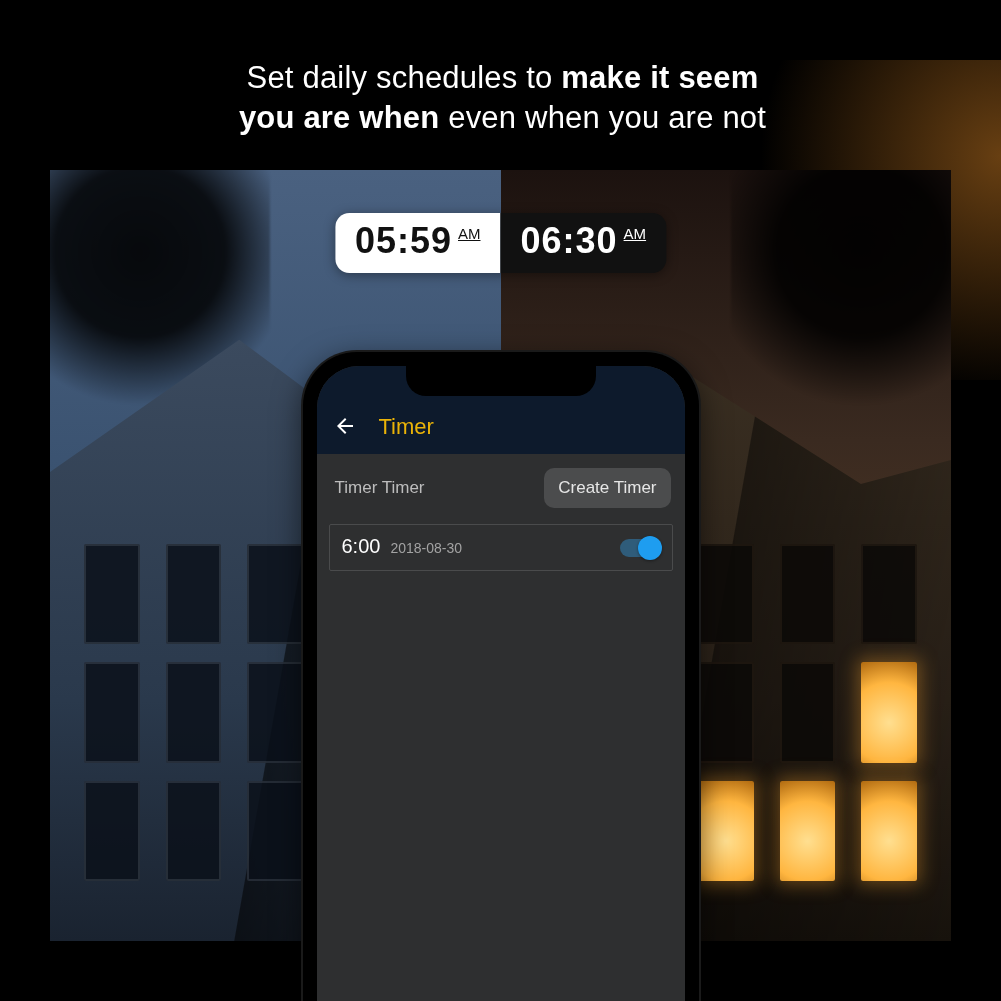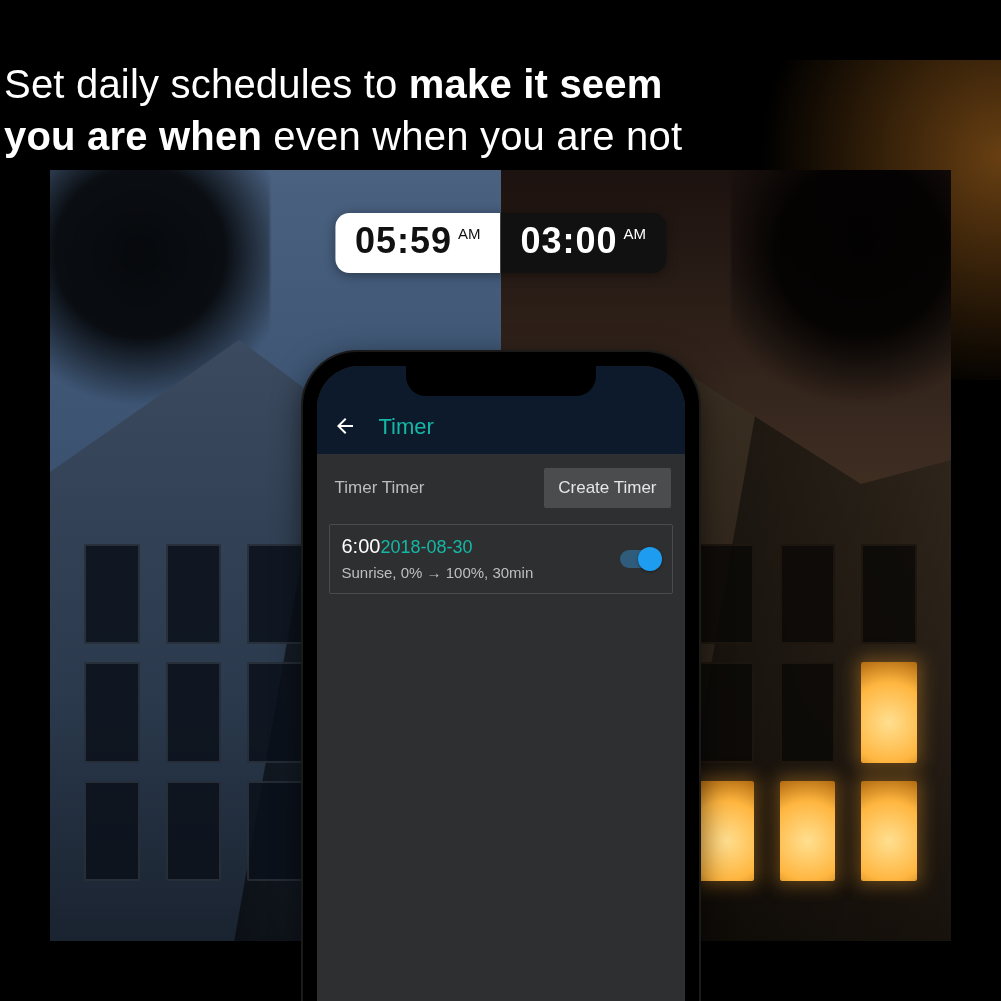--- a/index.html
+++ b/index.html
@@ -4,23 +4,23 @@
 <style>
   * { box-sizing: border-box; margin: 0; padding: 0; }
   html, body { width: 1001px; height: 1001px; overflow: hidden; font-family: -apple-system, BlinkMacSystemFont, "Segoe UI", Helvetica, Arial, sans-serif; }
   body { background: #000; position: relative; }
 
   
   .headline {
     position: absolute;
     top: 58px;
     left: 4px; right: 0;
-    text-align: left;
+    text-align: center;
     color: #fff;
-    font-size: 40px;
+    font-size: 31px;
     line-height: 1.3;
     font-weight: 300;
     letter-spacing: 0.2px;
   }
   .headline .bold { font-weight: 700; }
 
   
   .photo-area {
     position: absolute;
     left: 50px;
@@ -131,20 +131,21 @@
     font-weight: 600;
     line-height: 1;
     letter-spacing: 1px;
   }
   .badge .ampm {
     font-size: 15px;
     font-weight: 500;
     margin-left: 6px;
     position: relative;
     top: -14px;
+    text-decoration: underline;
   }
 
   
   .phone {
     position: absolute;
     left: 50%;
     transform: translateX(-50%);
     top: 352px;
     width: 396px;
     height: 800px;
@@ -173,21 +174,21 @@
     border-radius: 0 0 20px 20px;
     z-index: 5;
   }
 
   .app-header {
     background: #0d1a2c;
     height: 88px;
     display: flex;
     align-items: flex-end;
     padding: 0 14px 14px 14px;
-    color: #14b8a6;
+    color: #eab308;
     gap: 20px;
   }
   .back-btn {
     width: 28px; height: 28px;
     display: flex; align-items: center; justify-content: center;
     color: #fff;
   }
   .app-title {
     font-size: 22px;
     font-weight: 400;
@@ -203,43 +204,44 @@
     color: #bdbdbd;
     font-size: 17px;
     font-weight: 400;
   }
   .create-btn {
     background: #4b4c4d;
     color: #e6e6e6;
     border: none;
     padding: 10px 14px;
     font-size: 17px;
-    border-radius: 2px;
+    border-radius: 10px;
   }
 
   .timer-item {
     margin: 2px 12px 0 12px;
     border: 1px solid #4a4b4c;
     border-radius: 2px;
     padding: 10px 12px 12px 12px;
     position: relative;
     color: #d8d8d8;
   }
   .timer-top {
     display: flex;
     align-items: baseline;
+    gap: 10px;
   }
   .timer-time {
     color: #fff;
     font-size: 20px;
     font-weight: 400;
   }
   .timer-date {
-    color: #14b8a6;
-    font-size: 18px;
+    color: #a3a3a3;
+    font-size: 14px;
   }
   .timer-desc {
     margin-top: 6px;
     color: #bfbfbf;
     font-size: 15px;
   }
   .toggle {
     position: absolute;
     right: 12px;
     top: 50%;
@@ -316,21 +318,21 @@
     </div>
   </div>
 </div>
 
 <div class="time-badges">
   <div class="badge badge-left">
     <span class="t">05:59</span>
     <span class="ampm">AM</span>
   </div>
   <div class="badge badge-right">
-    <span class="t">03:00</span>
+    <span class="t">06:30</span>
     <span class="ampm">AM</span>
   </div>
 </div>
 
 <div class="phone">
   <div class="screen">
     <div class="notch"></div>
 
     <div class="app-header">
       <div class="back-btn">
@@ -344,20 +346,19 @@
     <div class="section-row">
       <div class="section-label">Timer Timer</div>
       <button class="create-btn">Create Timer</button>
     </div>
 
     <div class="timer-item">
       <div class="timer-top">
         <span class="timer-time">6:00</span>
         <span class="timer-date">2018-08-30</span>
       </div>
-      <div class="timer-desc">Sunrise, 0% → 100%, 30min</div>
       <div class="toggle">
         <div class="knob"></div>
       </div>
     </div>
 
   </div>
 </div>
 
 </body></html>

